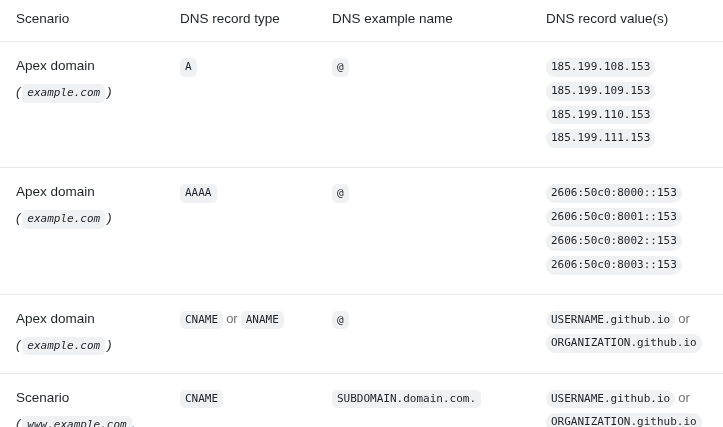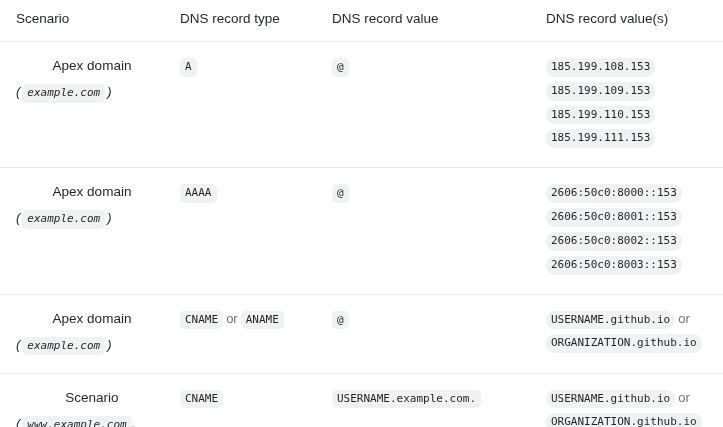--- a/index.html
+++ b/index.html
@@ -53,21 +53,20 @@
   .dns-table tbody td.t-name  { padding-left: 2px; }
   .dns-table tbody td.t-value { padding-left: 9px; }
 
   .dns-table tbody tr:last-child td {
     border-bottom: none;
   }
 
   .scenario-title {
     display: block;
     margin-bottom: 3px;
-    text-align: center;
   }
   .scenario-examples {
     display: block;
     font-size: 13px;
     line-height: 1.85;
     color: #1f2328;
     font-style: italic;
   }
 
   code.badge {
@@ -114,21 +113,21 @@
   <colgroup>
     <col class="c-scenario">
     <col class="c-type">
     <col class="c-name">
     <col class="c-value">
   </colgroup>
   <thead>
     <tr>
       <th class="h-scenario">Scenario</th>
       <th class="h-type">DNS record type</th>
-      <th class="h-name">DNS record value</th>
+      <th class="h-name">DNS example name</th>
       <th class="h-value">DNS record value(s)</th>
     </tr>
   </thead>
   <tbody id="table-body">
       <tr>
         <td class="t-scenario">
           <span class="scenario-title">Apex domain</span>
           <span class="scenario-examples"><span class="punct open">(</span><code class="badge">example.com</code><span class="punct close">)</span></span>
         </td>
         <td class="t-type"><code class="badge">A</code></td>
@@ -171,21 +170,21 @@
             <span class="val-line"><code class="badge">ORGANIZATION.github.io</code></span>
           </span>
         </td>
       </tr>
       <tr>
         <td class="t-scenario">
           <span class="scenario-title">Scenario</span>
           <span class="scenario-examples"><span class="punct open">(</span><code class="badge">www.example.com</code><span class="punct">,</span><br></span>
         </td>
         <td class="t-type"><code class="badge">CNAME</code></td>
-        <td class="t-name"><code class="badge">USERNAME.example.com.</code></td>
+        <td class="t-name"><code class="badge">SUBDOMAIN.domain.com.</code></td>
         <td class="t-value">
           <span class="val-list">
             <span class="val-line"><code class="badge">USERNAME.github.io</code><span class="sep-or">or</span></span>
             <span class="val-line"><code class="badge">ORGANIZATION.github.io</code></span>
           </span>
         </td>
       </tr>
     </tbody>
 </table>
 

